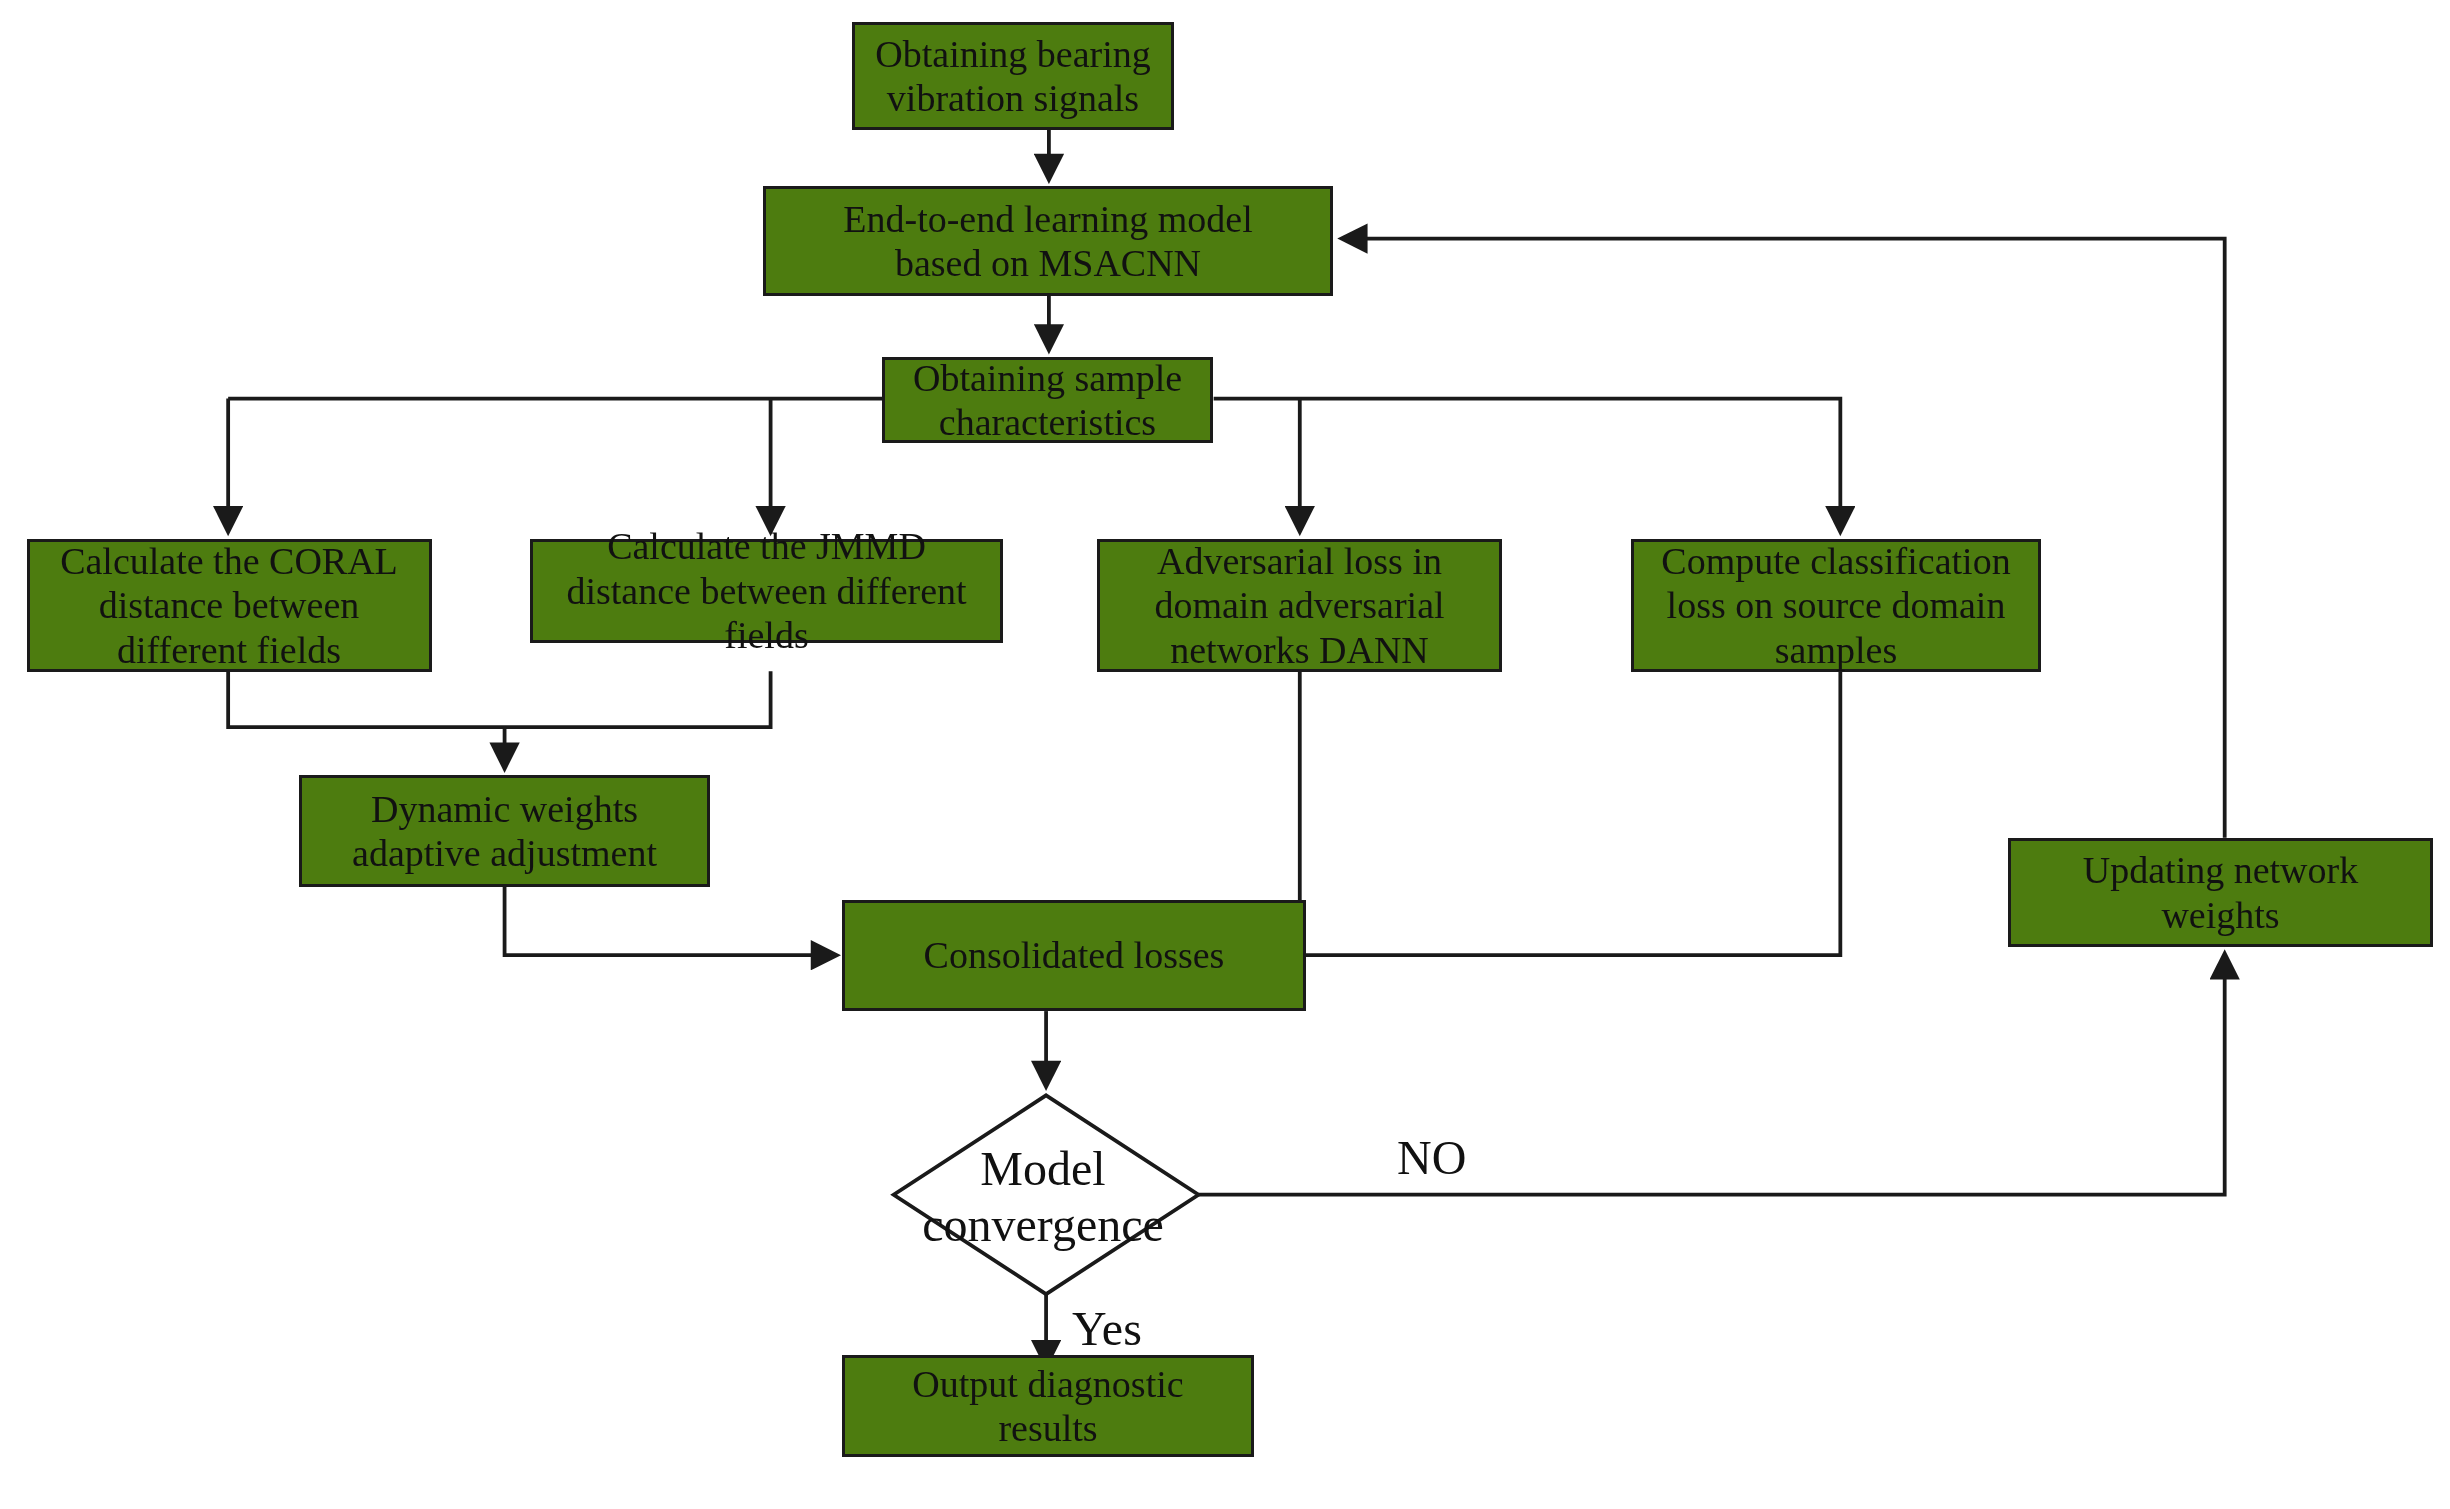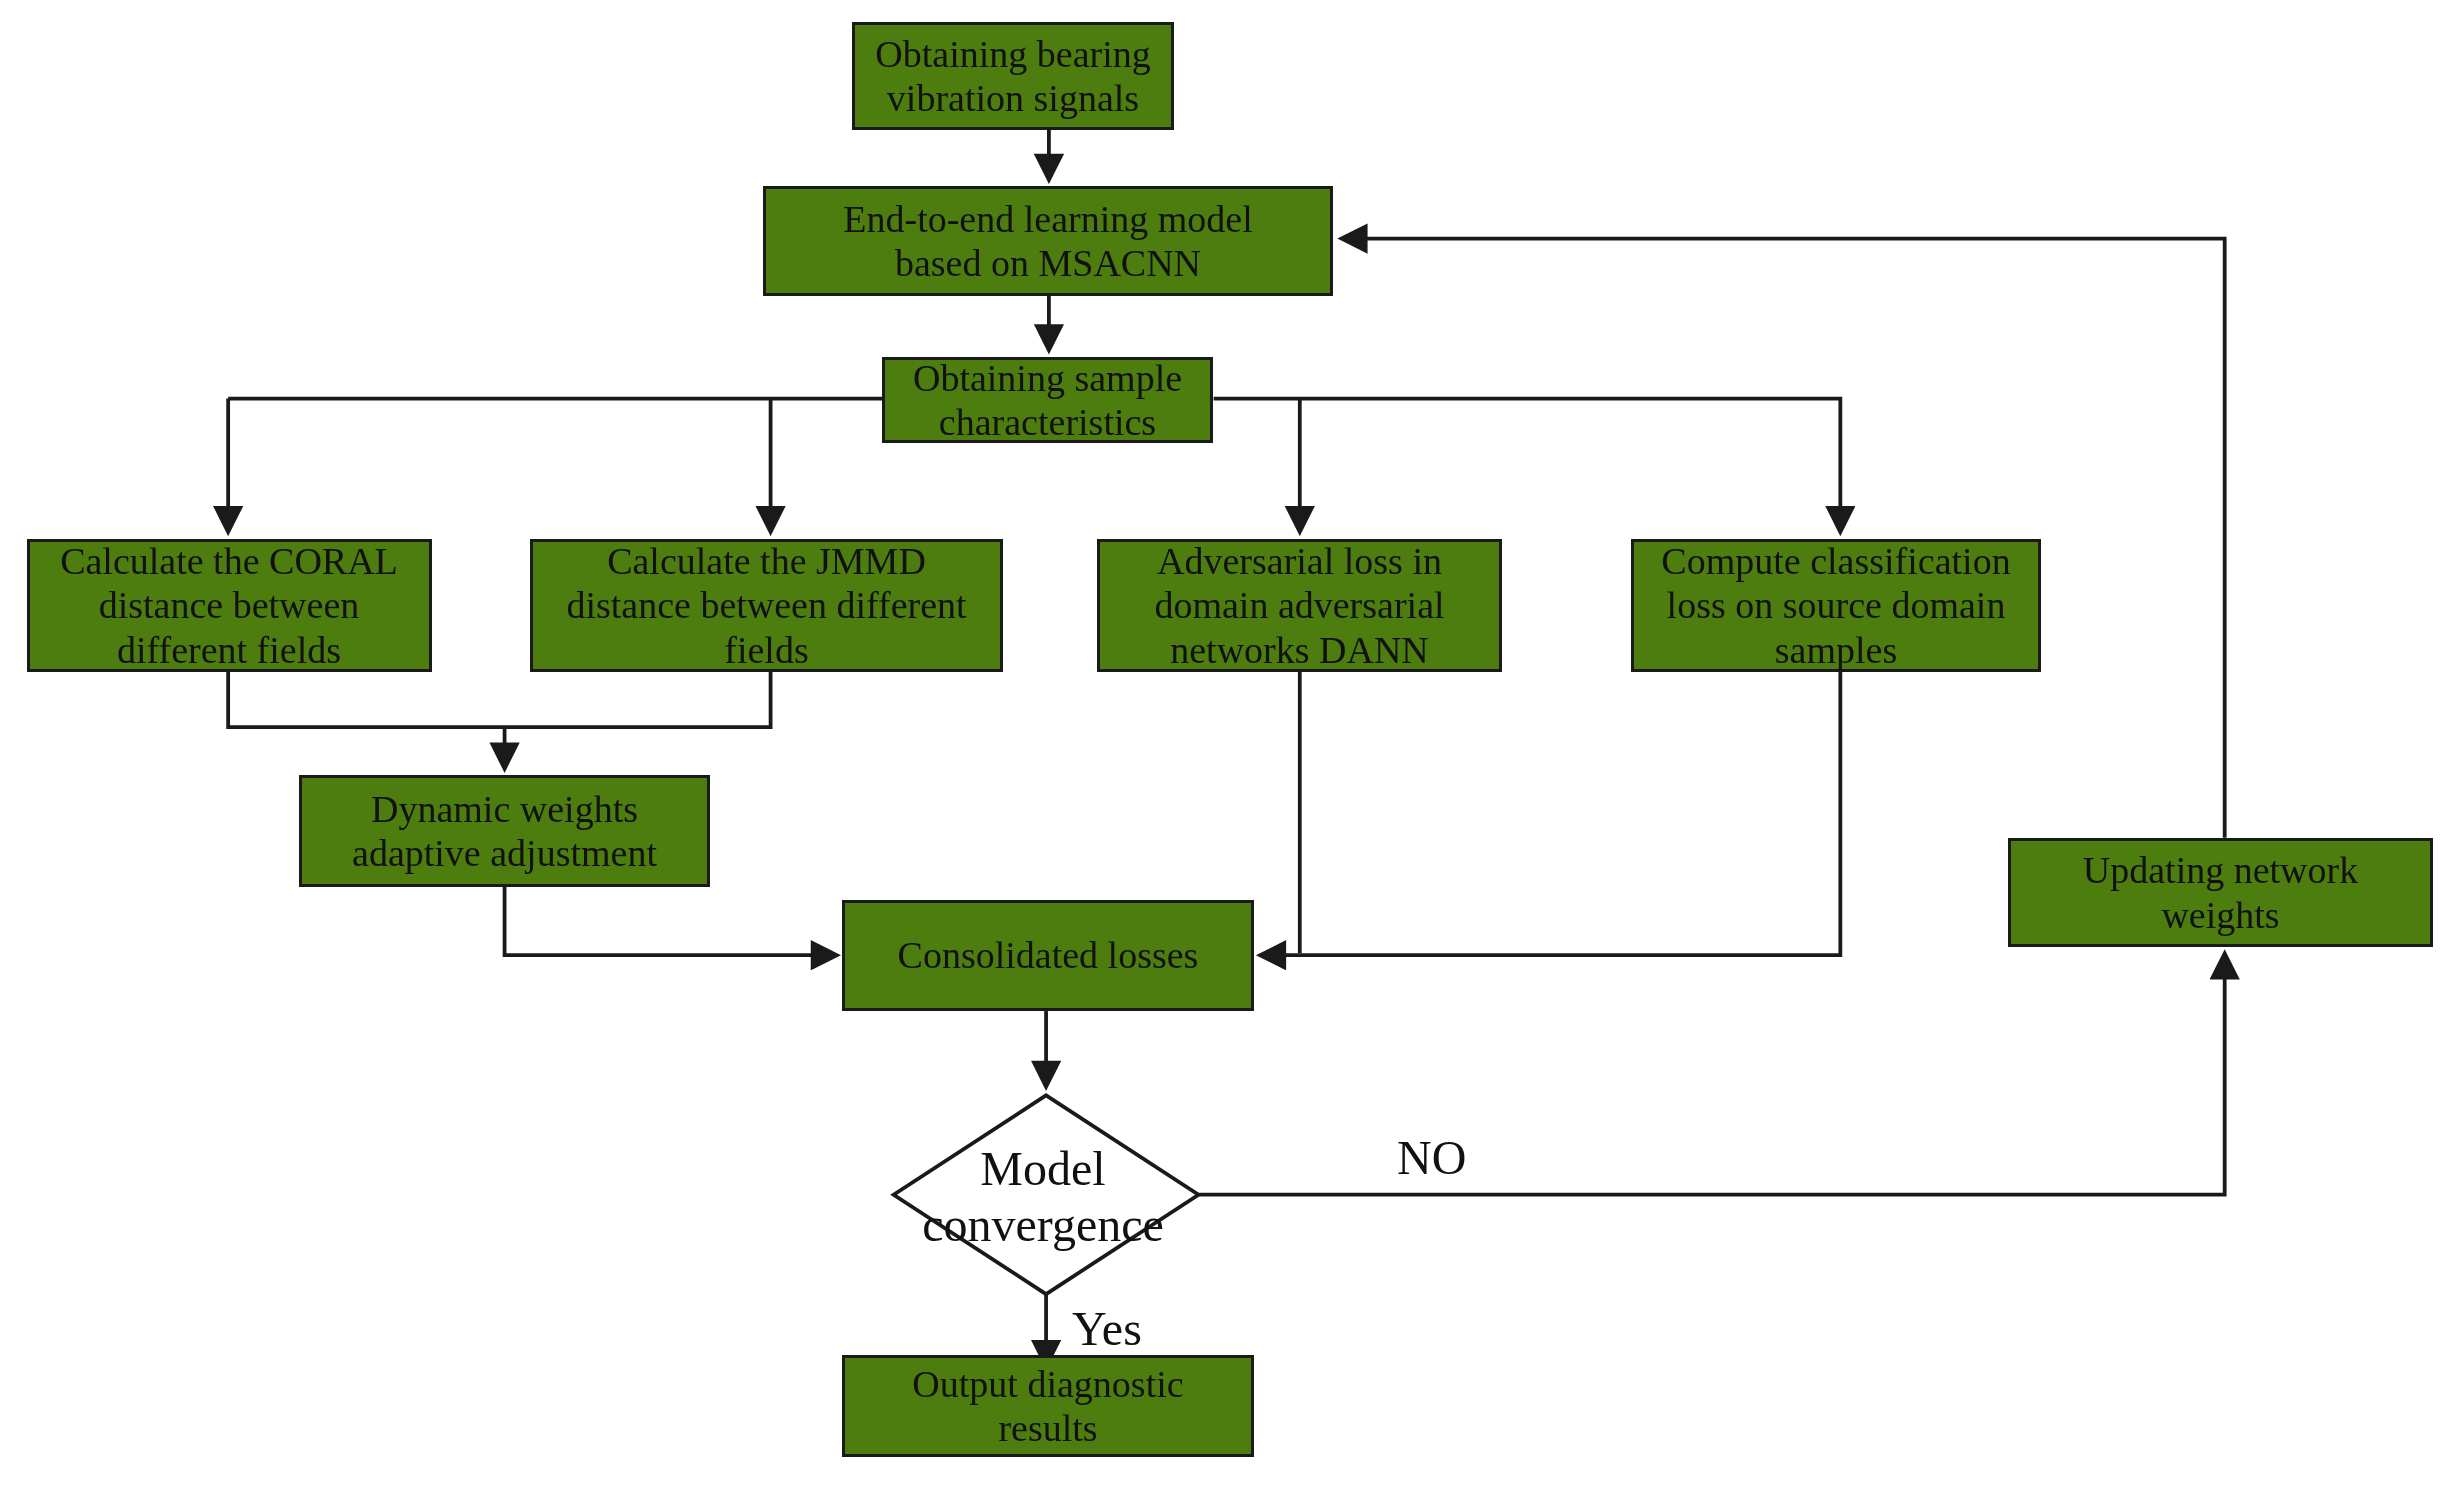--- a/index.html
+++ b/index.html
@@ -54,25 +54,25 @@
     white-space: pre;
   }
   #label-no  { left: 1397px; top: 1134px; }
   #label-yes { left: 1072px; top: 1305px; }
 
   
   #node-signals        { left: 852px;  top: 22px;   width: 322px; height: 108px; }
   #node-model          { left: 763px;  top: 186px;  width: 570px; height: 110px; }
   #node-characteristics{ left: 882px;  top: 357px;  width: 331px; height: 86px;  }
   #node-coral          { left: 26.5px;   top: 539px;  width: 405px; height: 133px; }
-  #node-jmmd           { left: 530px;  top: 539px;  width: 473px; height: 133px; }
+  #node-jmmd           { left: 530px;  top: 539px;  width: 473px; height: 104px; }
   #node-dann           { left: 1097px; top: 539px;  width: 405px; height: 133px; }
   #node-classification { left: 1631px; top: 539px;  width: 410px; height: 133px; }
   #node-dynamic        { left: 299px;  top: 775px;  width: 411px; height: 112px; }
-  #node-consolidated   { left: 842px;  top: 900px;  width: 412px; height: 111px; }
+  #node-consolidated   { left: 842px;  top: 900px;  width: 464px; height: 111px; }
   #node-updating       { left: 2008px; top: 838px;  width: 425px; height: 109px; }
   #node-output         { left: 842px;  top: 1355px; width: 412px; height: 102px; }
 </style>
 </head>
 <body>
 
 <div id="canvas">
 
   <svg id="edges" viewBox="0 0 2588 1595" xmlns="http://www.w3.org/2000/svg">
     <defs>

